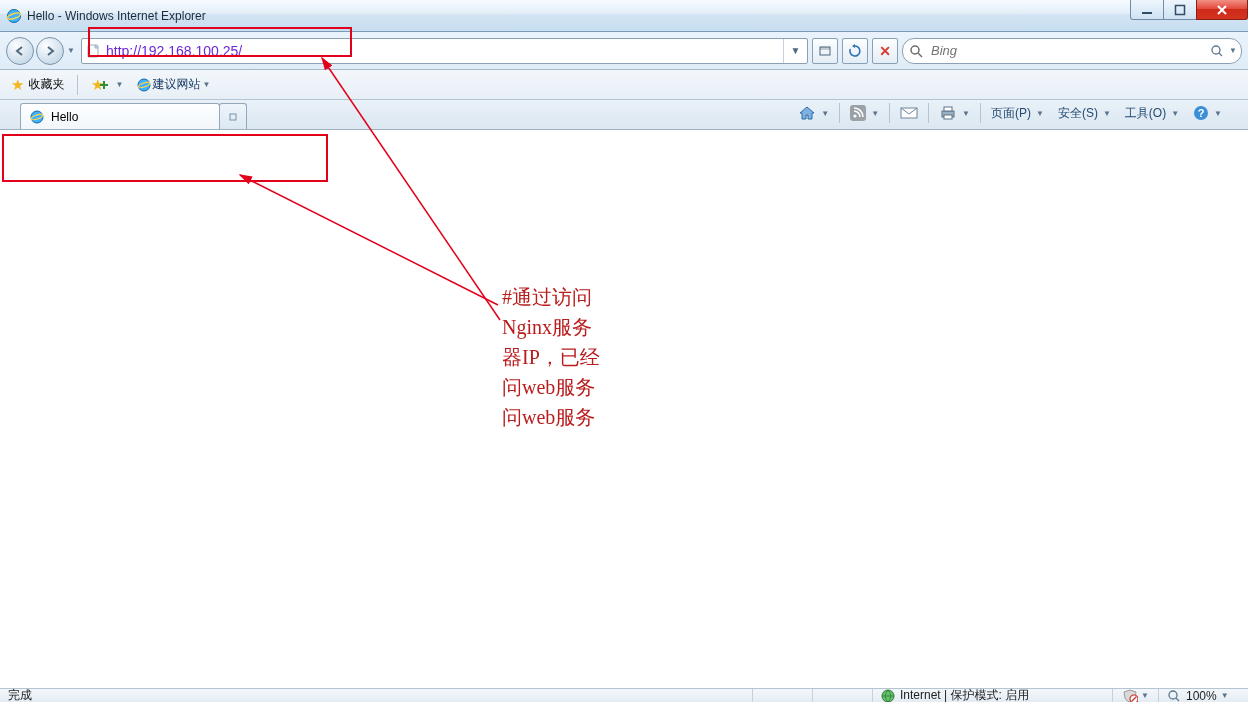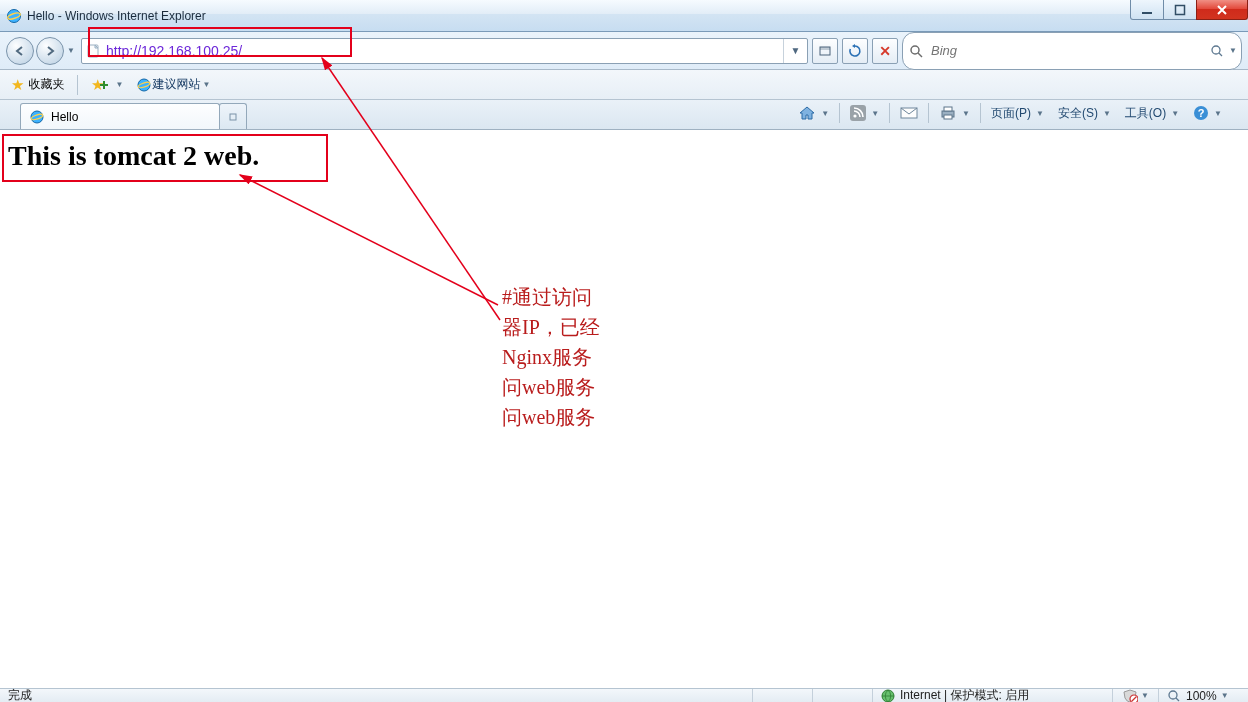--- a/index.html
+++ b/index.html
@@ -22,21 +22,21 @@
 .nav-arrow{width:28px;height:28px;border-radius:50%;background:radial-gradient(circle at 35% 30%,#fdfeff 0%,#e0eaf3 40%,#b9cfe2 100%);border:1px solid #7b94ab;display:flex;align-items:center;justify-content:center;color:#50697f;font-size:14px}
 .nav-arrow+.nav-arrow{margin-left:2px}
 .nav-dd{width:12px;height:26px;display:flex;align-items:center;justify-content:center;color:#5a748a;font-size:8px;margin-left:1px}
 .addr-wrap{flex:1;display:flex;align-items:center;height:26px;border:1px solid #8aa0b4;background:#fff;border-radius:2px;position:relative}
 .addr-icon{width:22px;display:flex;align-items:center;justify-content:center}
 .addr-input{flex:1;border:none;outline:none;height:100%;font-size:14px;color:#6d28d9;padding-left:2px;background:transparent}
 .addr-end{display:flex;align-items:center;height:100%}
 .addr-end .ab{width:24px;height:100%;border-left:1px solid #c7d2dc;display:flex;align-items:center;justify-content:center;color:#4f6880;font-size:10px}
 .nav-btn{width:26px;height:26px;border:1px solid #8aa0b4;background:linear-gradient(to bottom,#fdfeff,#e4edf5);display:flex;align-items:center;justify-content:center;border-radius:2px;color:#4a637a}
 .stop-x{color:#d63a2b;font-weight:bold;font-size:14px}
-.search-wrap{width:340px;height:38px;border:1px solid #8aa0b4;background:#fff;border-radius:12px;display:flex;align-items:center;padding:12px 4px}
+.search-wrap{width:340px;height:26px;border:1px solid #8aa0b4;background:#fff;border-radius:12px;display:flex;align-items:center;padding:12px 4px}
 .search-ico{width:18px;height:18px;display:flex;align-items:center;justify-content:center;margin-right:4px}
 .search-input{flex:1;border:none;outline:none;font-style:italic;color:#7d7d7d;font-size:13px;background:transparent}
 .search-go{width:20px;color:#5d7890;display:flex;align-items:center;justify-content:center}
 
 
 .favbar{height:30px;background:linear-gradient(to bottom,#f3f7fb,#e7eff6);border-bottom:1px solid #b5c4d1;display:flex;align-items:center;padding:0 6px;gap:8px}
 .fav-btn{display:flex;align-items:center;height:24px;gap:4px;padding:0 5px}
 .star{color:#f2b71f;font-size:15px}
 .fav-sep{width:1px;height:20px;background:#b5c4d1}
 .fav-link{display:flex;align-items:center;gap:0;color:#163a63}
@@ -265,28 +265,27 @@
               <circle cx="8" cy="8" r="7" fill="#3a8fd6"></circle>
               <text x="8" y="12" text-anchor="middle" font-size="11" font-weight="bold" fill="#fff">?</text>
             </svg>
           </span>
         <span class="dd">▼</span>
       </div>
     </div>
   </div>
 
   <div class="content">
-    <div class="page-heading">This is tomcat 2 web.</div>
 
     <div class="anno-box" style="left:2px;top:4px;width:326px;height:48px"></div>
 
     <div class="anno-text" style="left:502px;top:152px;width:130px">
       <div>#通过访问</div>
+      <div>Nginx服务</div>
       <div>器IP，已经</div>
-      <div>Nginx服务</div>
       <div>问web服务</div>
       <div>问web服务</div>
     </div>
 
     <svg class="anno-lines" width="1248" height="560">
       <defs>
         <marker id="ah" markerWidth="10" markerHeight="10" refX="8" refY="3" orient="auto">
           <path d="M0,0 L9,3 L0,6 Z" fill="#e3001b"></path>
         </marker>
       </defs>

